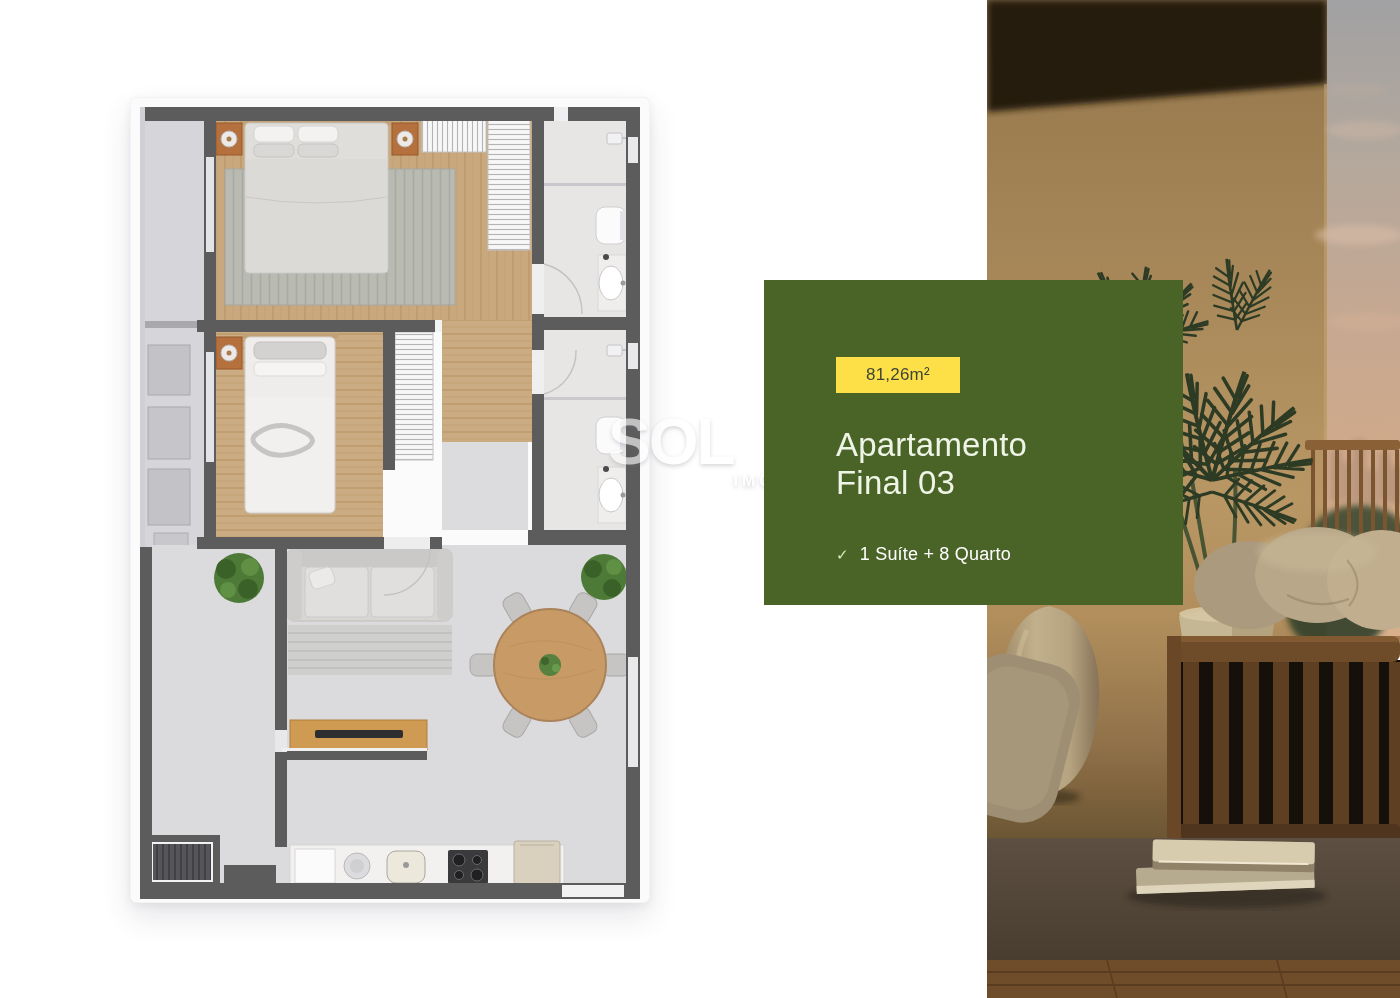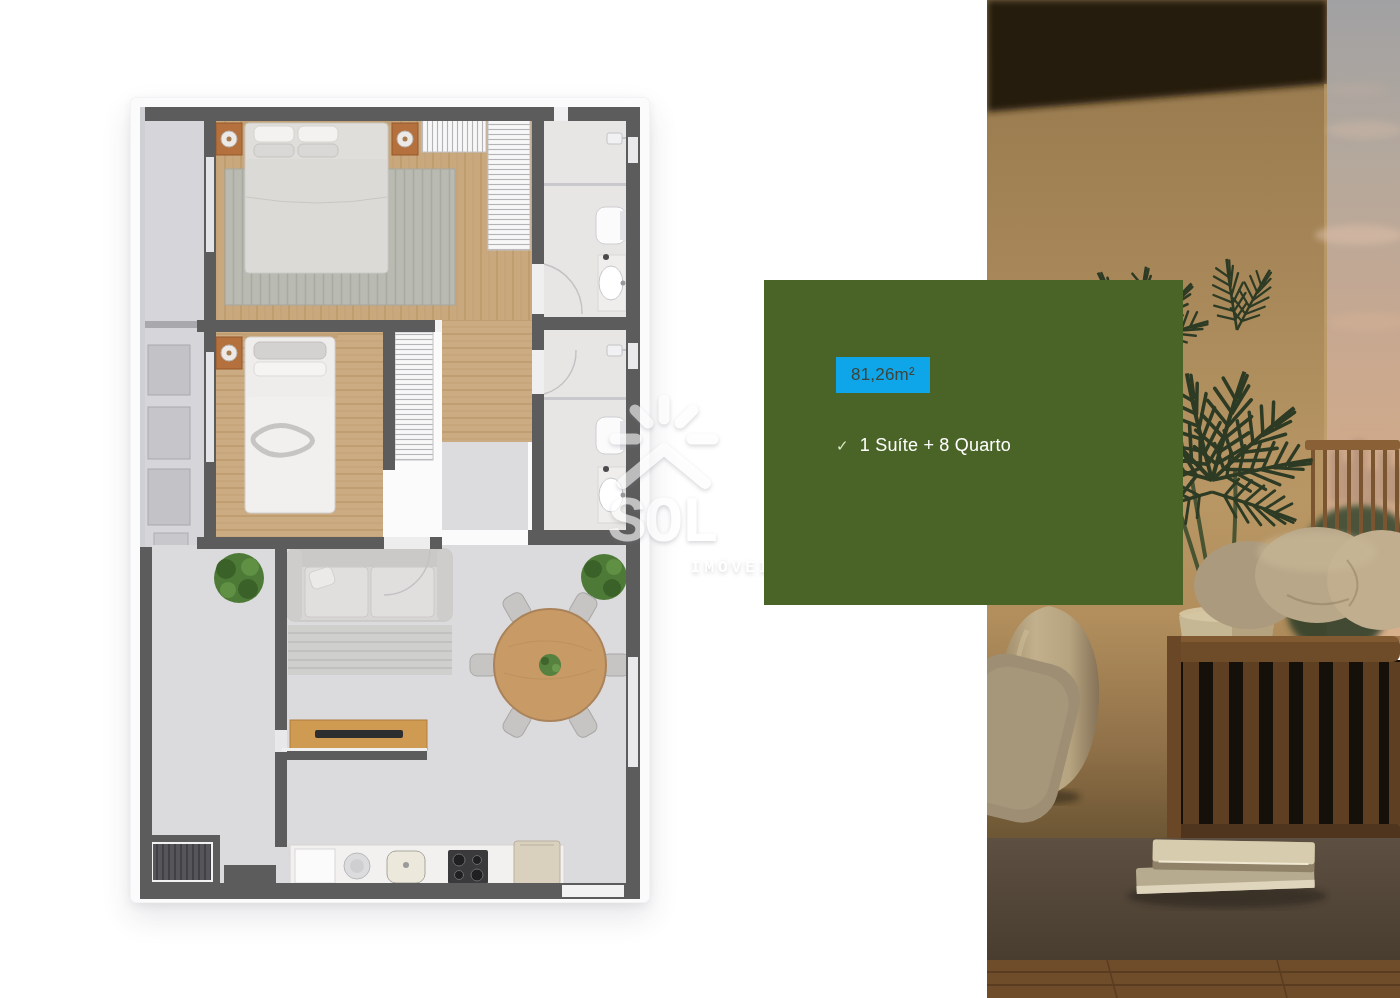--- a/index.html
+++ b/index.html
@@ -14,39 +14,38 @@
     box-shadow:0 14px 30px rgba(50,50,70,.12),0 3px 8px rgba(50,50,70,.07);
   }
   .floorplan svg{display:block;border-radius:7px;}
   
   .info-card{
     position:absolute;left:764px;top:280px;width:419px;height:325px;
     background:#4a6428;z-index:4;box-sizing:border-box;
     padding:77px 40px 0 72px;color:#fff;
   }
   .area-badge{
-    display:inline-block;background:#0ea5e9;color:#3f4438;
-    font-size:17px;padding:8px 15px;letter-spacing:.2px;
+    display:inline-block;background:#fde047;color:#3f4438;
+    font-size:17px;padding:8px 30px;letter-spacing:.2px;
   }
   .card-title{
     margin-top:33px;font-size:33px;line-height:38px;font-weight:400;
     color:#eff5e6;letter-spacing:.2px;
   }
   .feature-row{
     margin-top:42px;display:flex;align-items:center;gap:11px;
     font-size:18px;color:#ffffff;letter-spacing:.2px;
   }
   .check{font-size:15px;color:#d9e9c2;}
   
   .watermark{
     position:absolute;left:608px;top:392px;width:184px;z-index:3;
-    display:flex;flex-direction:column;
+    display:flex;flex-direction:row;align-items:center;
     opacity:.62;pointer-events:none;
     filter:drop-shadow(0 2px 2px rgba(110,110,125,.45));
-    font-family:Liberation Mono, monospace;
   }
   .watermark .brand{
     font-size:64px;font-weight:bold;letter-spacing:-2px;line-height:1;
     color:#ffffff;margin-top:2px;
   }
   .watermark .tagline{
     align-self:flex-end;margin-right:6px;margin-top:3px;
     font-size:16px;font-weight:bold;letter-spacing:4px;color:#ffffff;
   }
   
@@ -467,17 +466,21 @@
     <line x1="0" y1="972" x2="413" y2="972" stroke="#5a3d20" stroke-width="2"></line>
     <line x1="0" y1="985" x2="413" y2="985" stroke="#5a3d20" stroke-width="2"></line>
     <line x1="120" y1="960" x2="130" y2="998" stroke="#5a3d20" stroke-width="1.5"></line>
     <line x1="290" y1="960" x2="300" y2="998" stroke="#5a3d20" stroke-width="1.5"></line>
   </g>
 </svg>
 </div>
 
 <div class="info-card">
   <span class="area-badge">81,26m²</span>
+  <div class="card-title">
+    <div>Apartamento</div>
+    <div>Final 03</div>
+  </div>
   <div class="feature-row">
     <span class="check">✓</span>
     <span>1 Suíte + 8 Quarto</span>
   </div>
 </div>
 
 </body></html>

